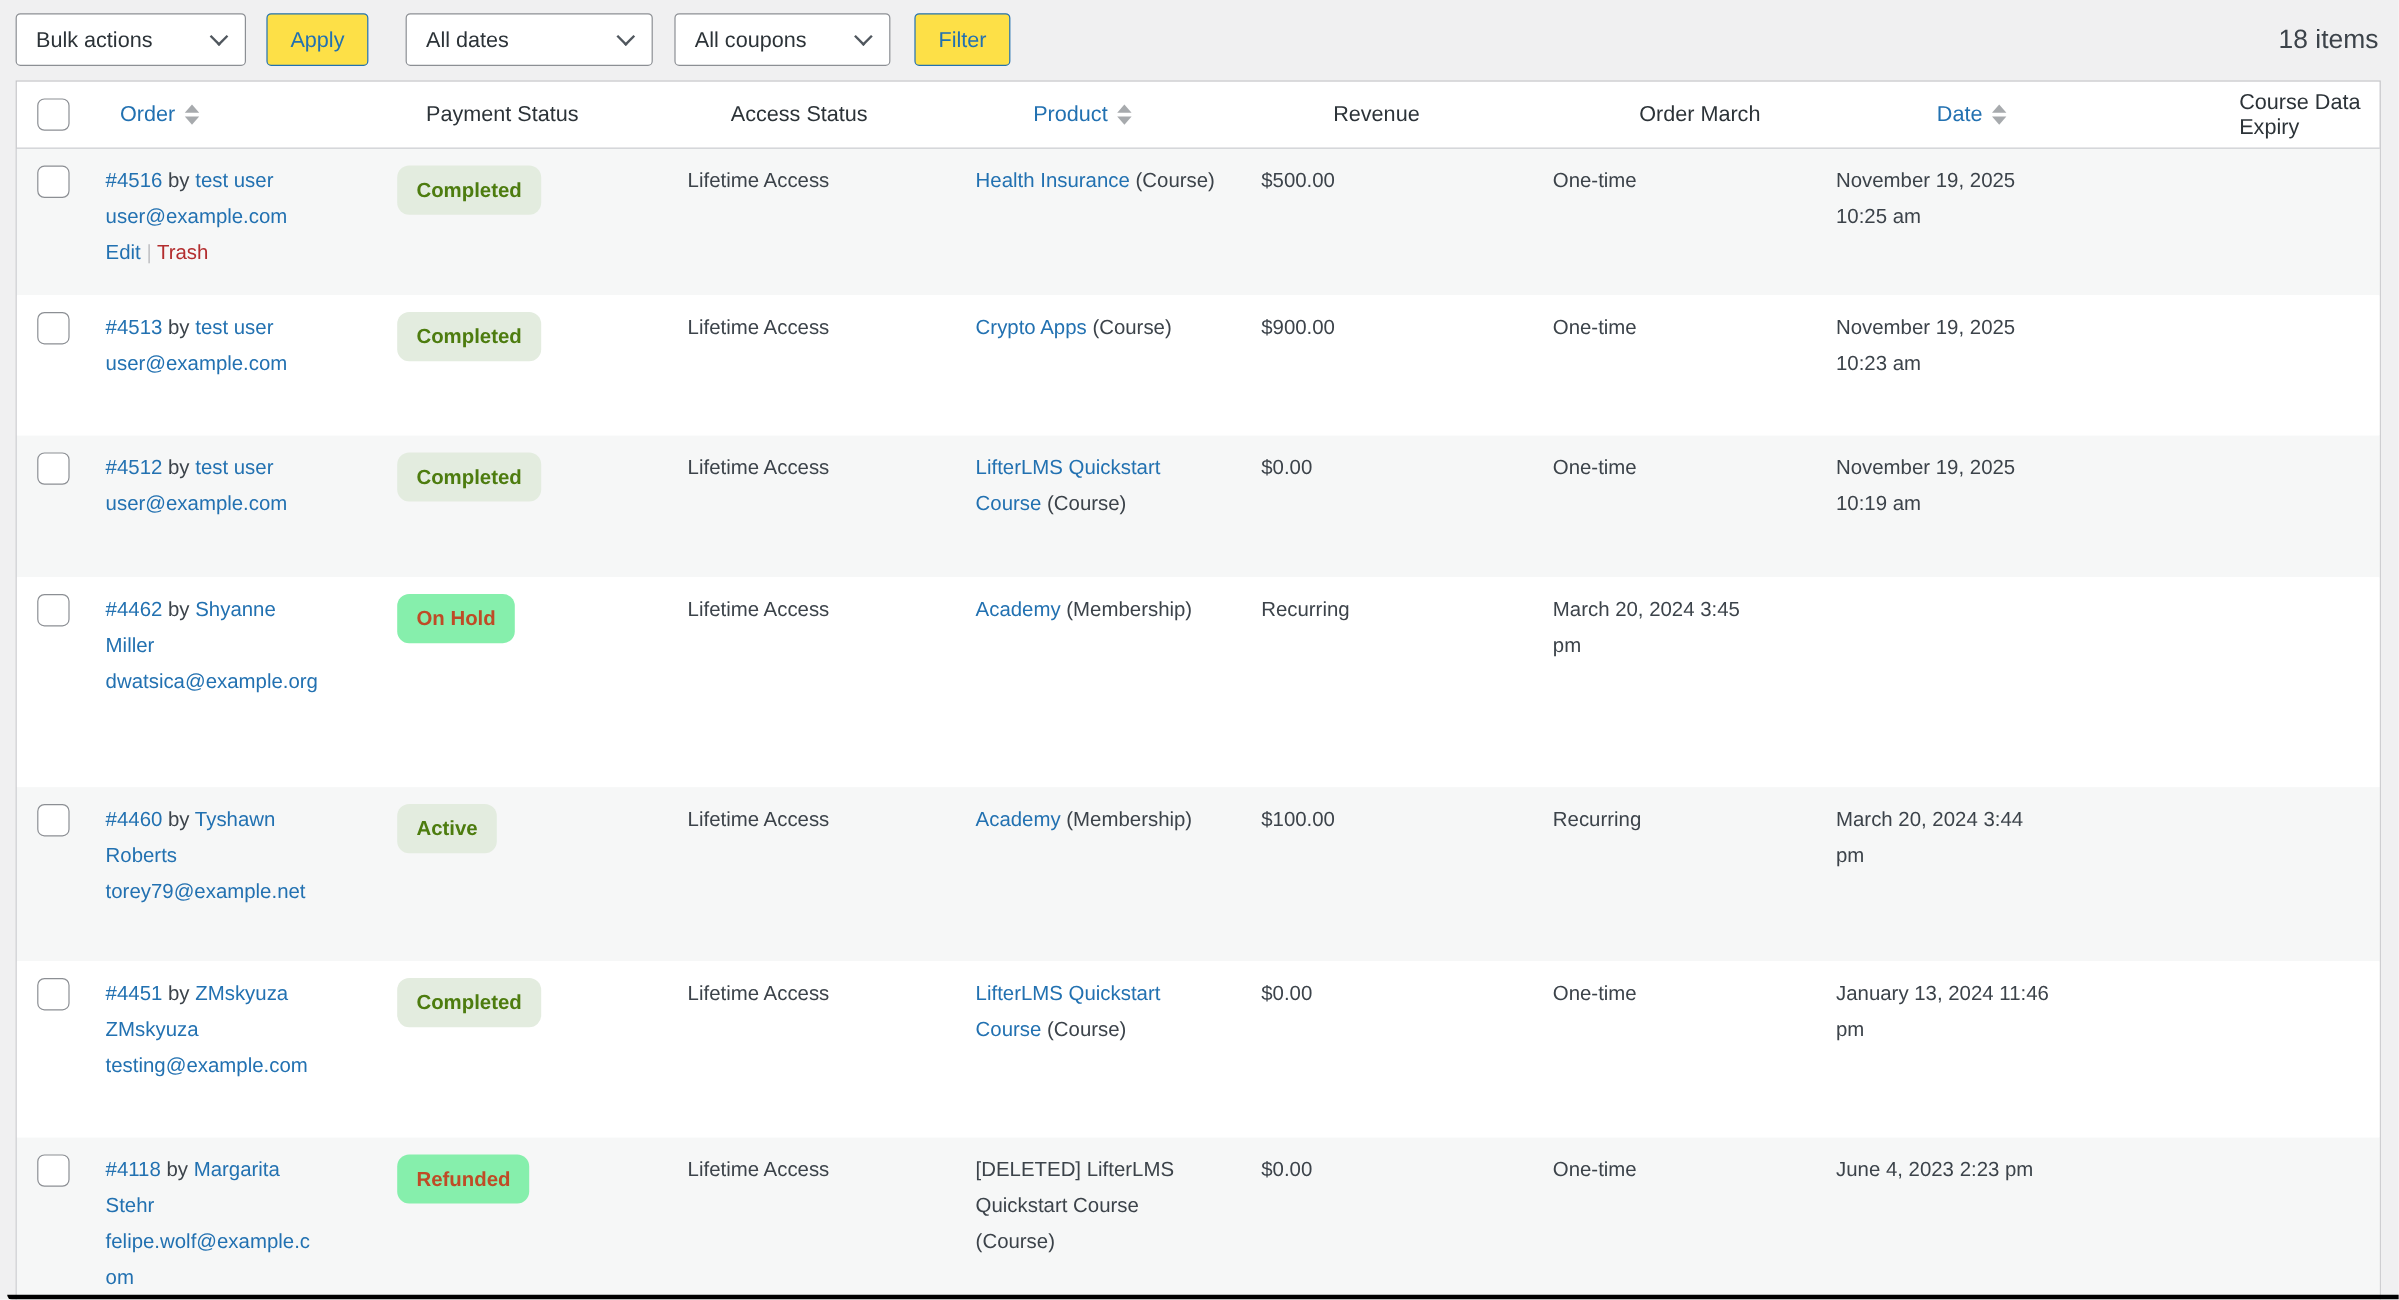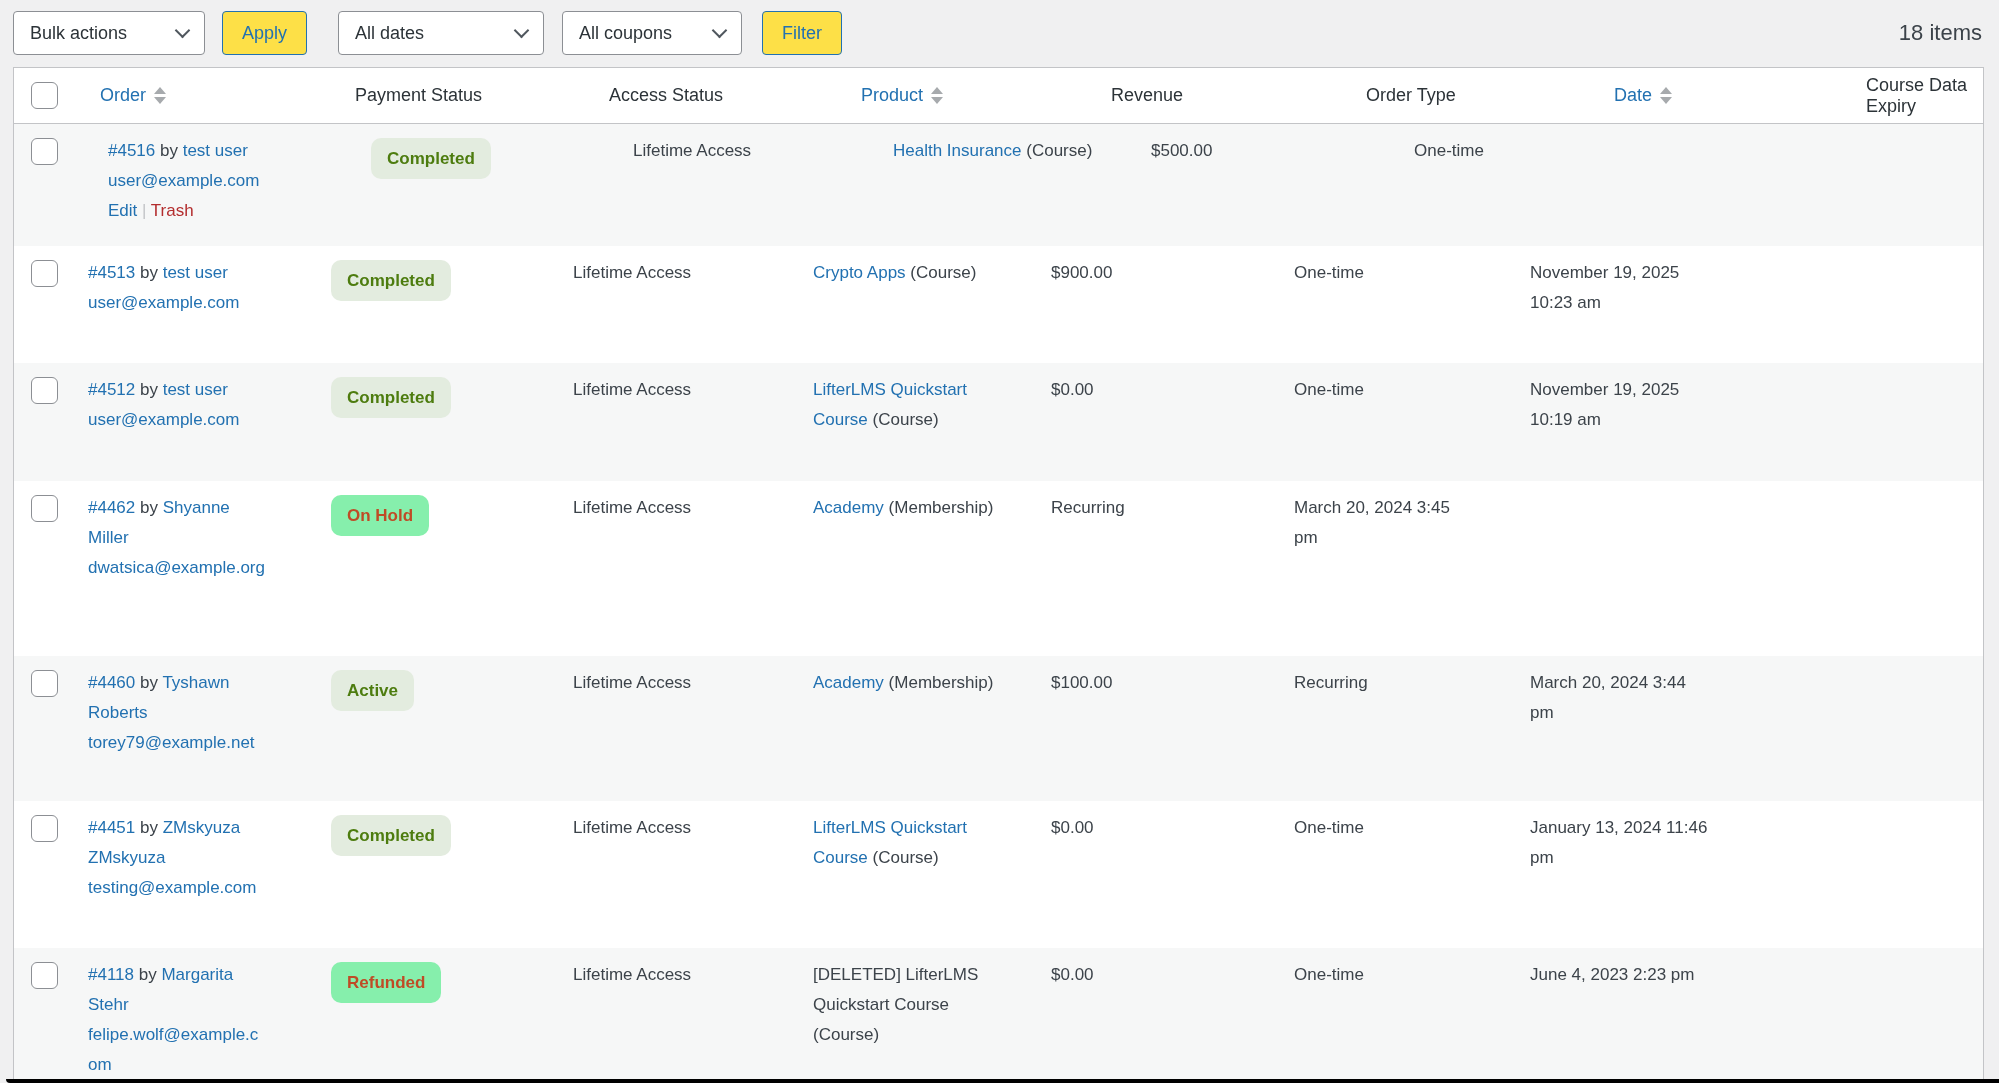--- a/index.html
+++ b/index.html
@@ -55,21 +55,21 @@
   .thead .cb-cell { padding-top:0; }
   .checkbox {
     width:27px; height:27px; background:#fff;
     border:1.6px solid #8c8f94; border-radius:6px; cursor:pointer; display:block;
   }
 
   .row { font-size:17px; line-height:30px; }
   .row .cell { padding:12px 12px 14px 12px; }
   .row:nth-child(odd) { background:#f6f7f7; }
   .row:nth-child(even) { background:#fff; }
-  .row:nth-child(1) { min-height:122px;gap:20px; }
+  .row:nth-child(1) { min-height:122px; }
   .row:nth-child(2) { min-height:117px; }
   .row:nth-child(3) { min-height:118px; }
   .row:nth-child(4) { min-height:175px; }
   .row:nth-child(5) { min-height:145px; }
   .row:nth-child(6) { min-height:147px; }
   .row:nth-child(7) { min-height:136px; }
 
   a.link { color:#2271b1; text-decoration:none; cursor:pointer; }
   a.trash-link { color:#b32d2e; text-decoration:none; cursor:pointer; }
   .action-sep { color:#c3c4c7; }
@@ -129,21 +129,21 @@
           <div class="th"><span>Payment Status</span></div>
           <div class="th"><span>Access Status</span></div>
           <div class="th th-sortable">
             <span>Product</span>
             <span class="sort-arrows">
               <span class="up"></span>
               <span class="down"></span>
             </span>
           </div>
           <div class="th"><span>Revenue</span></div>
-          <div class="th"><span>Order Type</span></div>
+          <div class="th"><span>Order March</span></div>
           <div class="th th-sortable">
             <span>Date</span>
             <span class="sort-arrows">
               <span class="up"></span>
               <span class="down"></span>
             </span>
           </div>
           <div class="th"><span>Course Data Expiry</span></div>
         </div>
     </div>
@@ -155,20 +155,23 @@
           <div class="cell">
             <div class="order-inner"><a class="link">#4516</a><span> by </span><a class="link">test user</a><a class="link" style="display: block;">user@example.com</a><div><a class="link">Edit</a><span class="action-sep"> | </span><a class="trash-link">Trash</a></div></div>
           </div>
           <div class="cell"><span class="badge success">Completed</span></div>
           <div class="cell">Lifetime Access</div>
           <div class="cell">
             <div class="product-inner"><a class="link">Health Insurance</a> (Course)</div>
           </div>
           <div class="cell">$500.00</div>
           <div class="cell">One-time</div>
+          <div class="cell">
+            <div class="date-inner">November 19, 2025 10:25 am</div>
+          </div>
           <div class="cell"></div>
         </div>
         <div class="grid-row row">
           <div class="cb-cell">
             <span class="checkbox"></span>
           </div>
           <div class="cell">
             <div class="order-inner"><a class="link">#4513</a><span> by </span><a class="link">test user</a><a class="link" style="display: block;">user@example.com</a></div>
           </div>
           <div class="cell"><span class="badge success">Completed</span></div>

